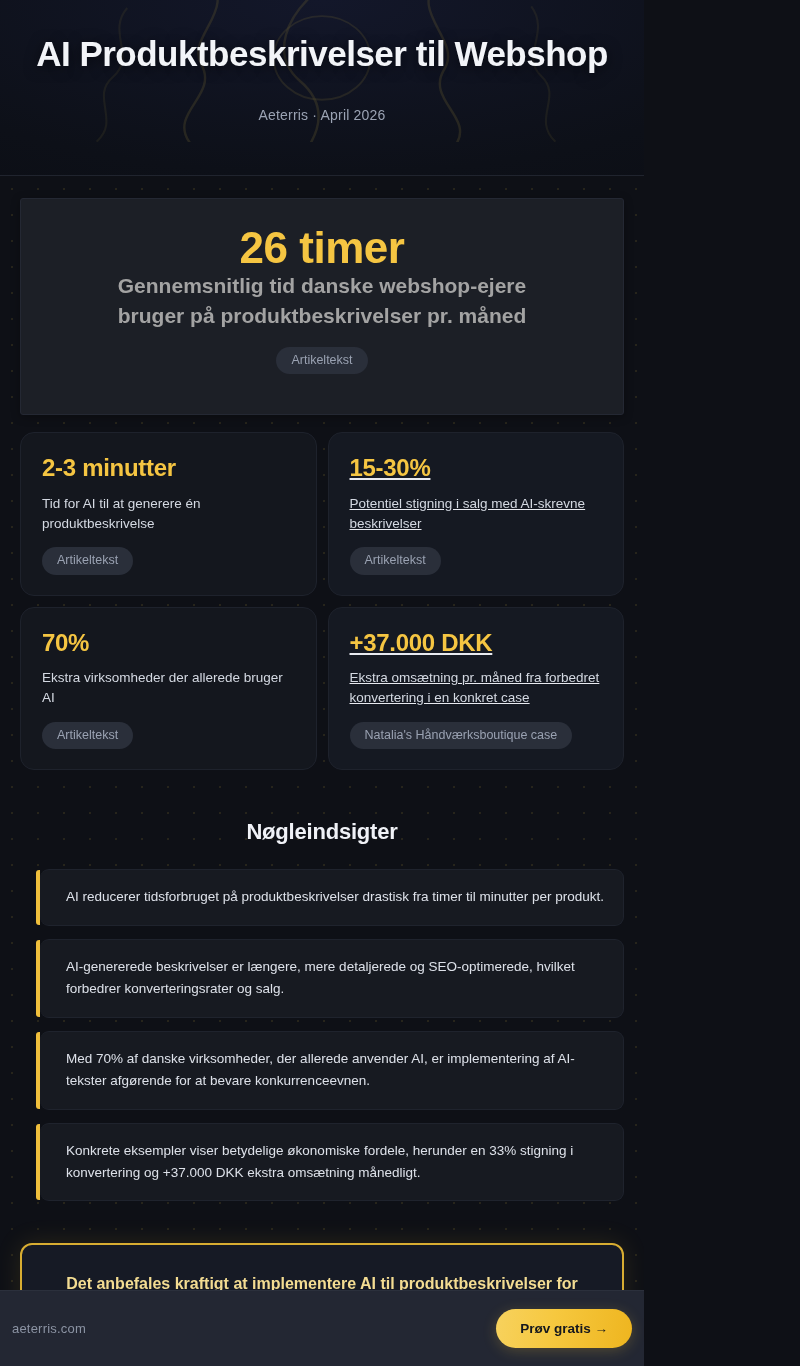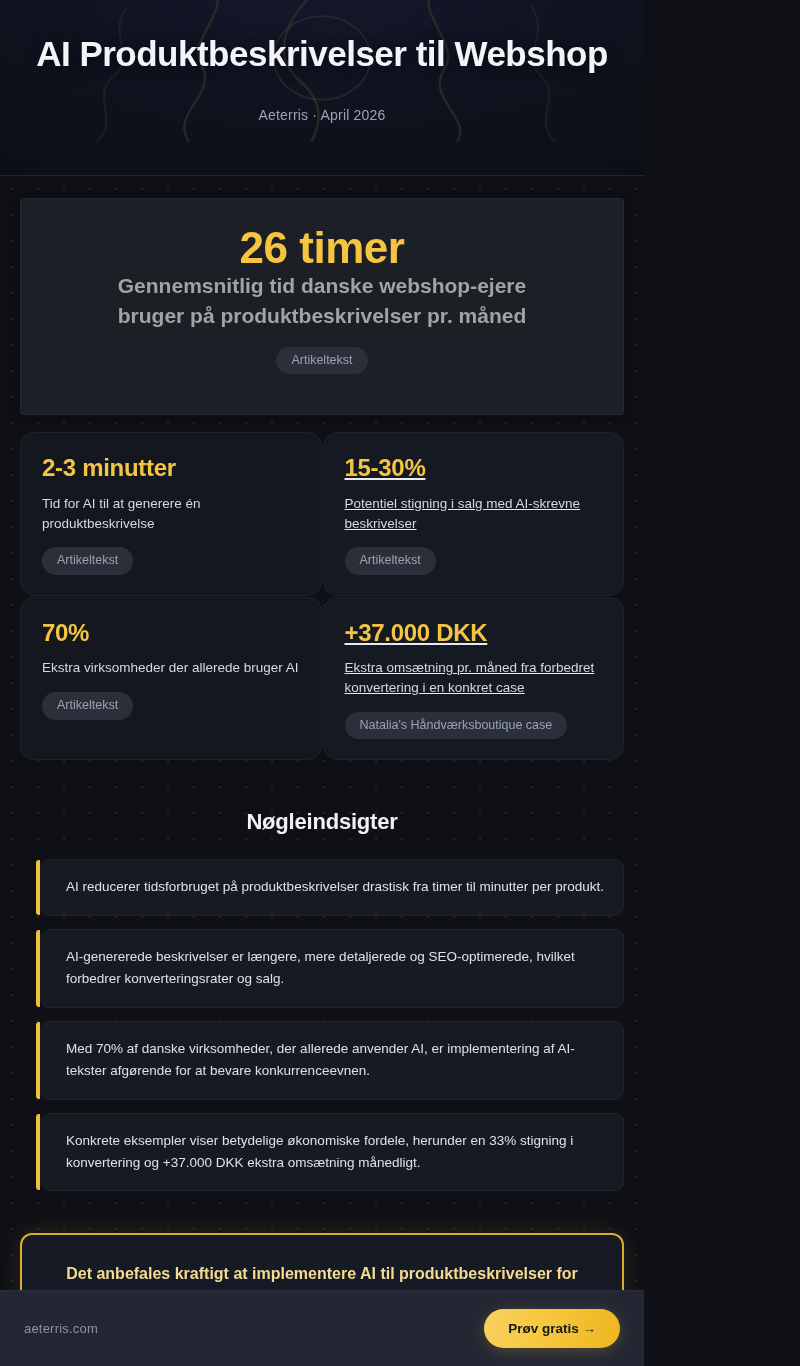--- a/index.html
+++ b/index.html
@@ -117,21 +117,21 @@
     font-size: 12.5px;
     line-height: 1;
     white-space: nowrap;
   }
 
   
   .stat-grid {
     margin-top: 17px;
     display: grid;
     grid-template-columns: 1fr 1fr;
-    gap: 1px;
+    gap: 11px;
   }
   .stat-card {
     background: #14171e;
     border: 1px solid #1e222c;
     border-radius: 14px;
     padding: 22px 21px 20px;
     min-height: 148px;
     display: flex;
     flex-direction: column;
   }
@@ -212,21 +212,21 @@
 
   
   .footer {
     flex: 0 0 76px;
     height: 76px;
     background: #232733;
     border-top: 1px solid #2b303c;
     display: flex;
     align-items: center;
     justify-content: space-between;
-    padding: 0 24px;
+    padding: 0 12px;
     gap: 25px;
   }
   .footer-link {
     font-size: 13px;
     color: #8b93a3;
     letter-spacing: .2px;
   }
   .cta-button {
     display: inline-flex;
     align-items: center;

